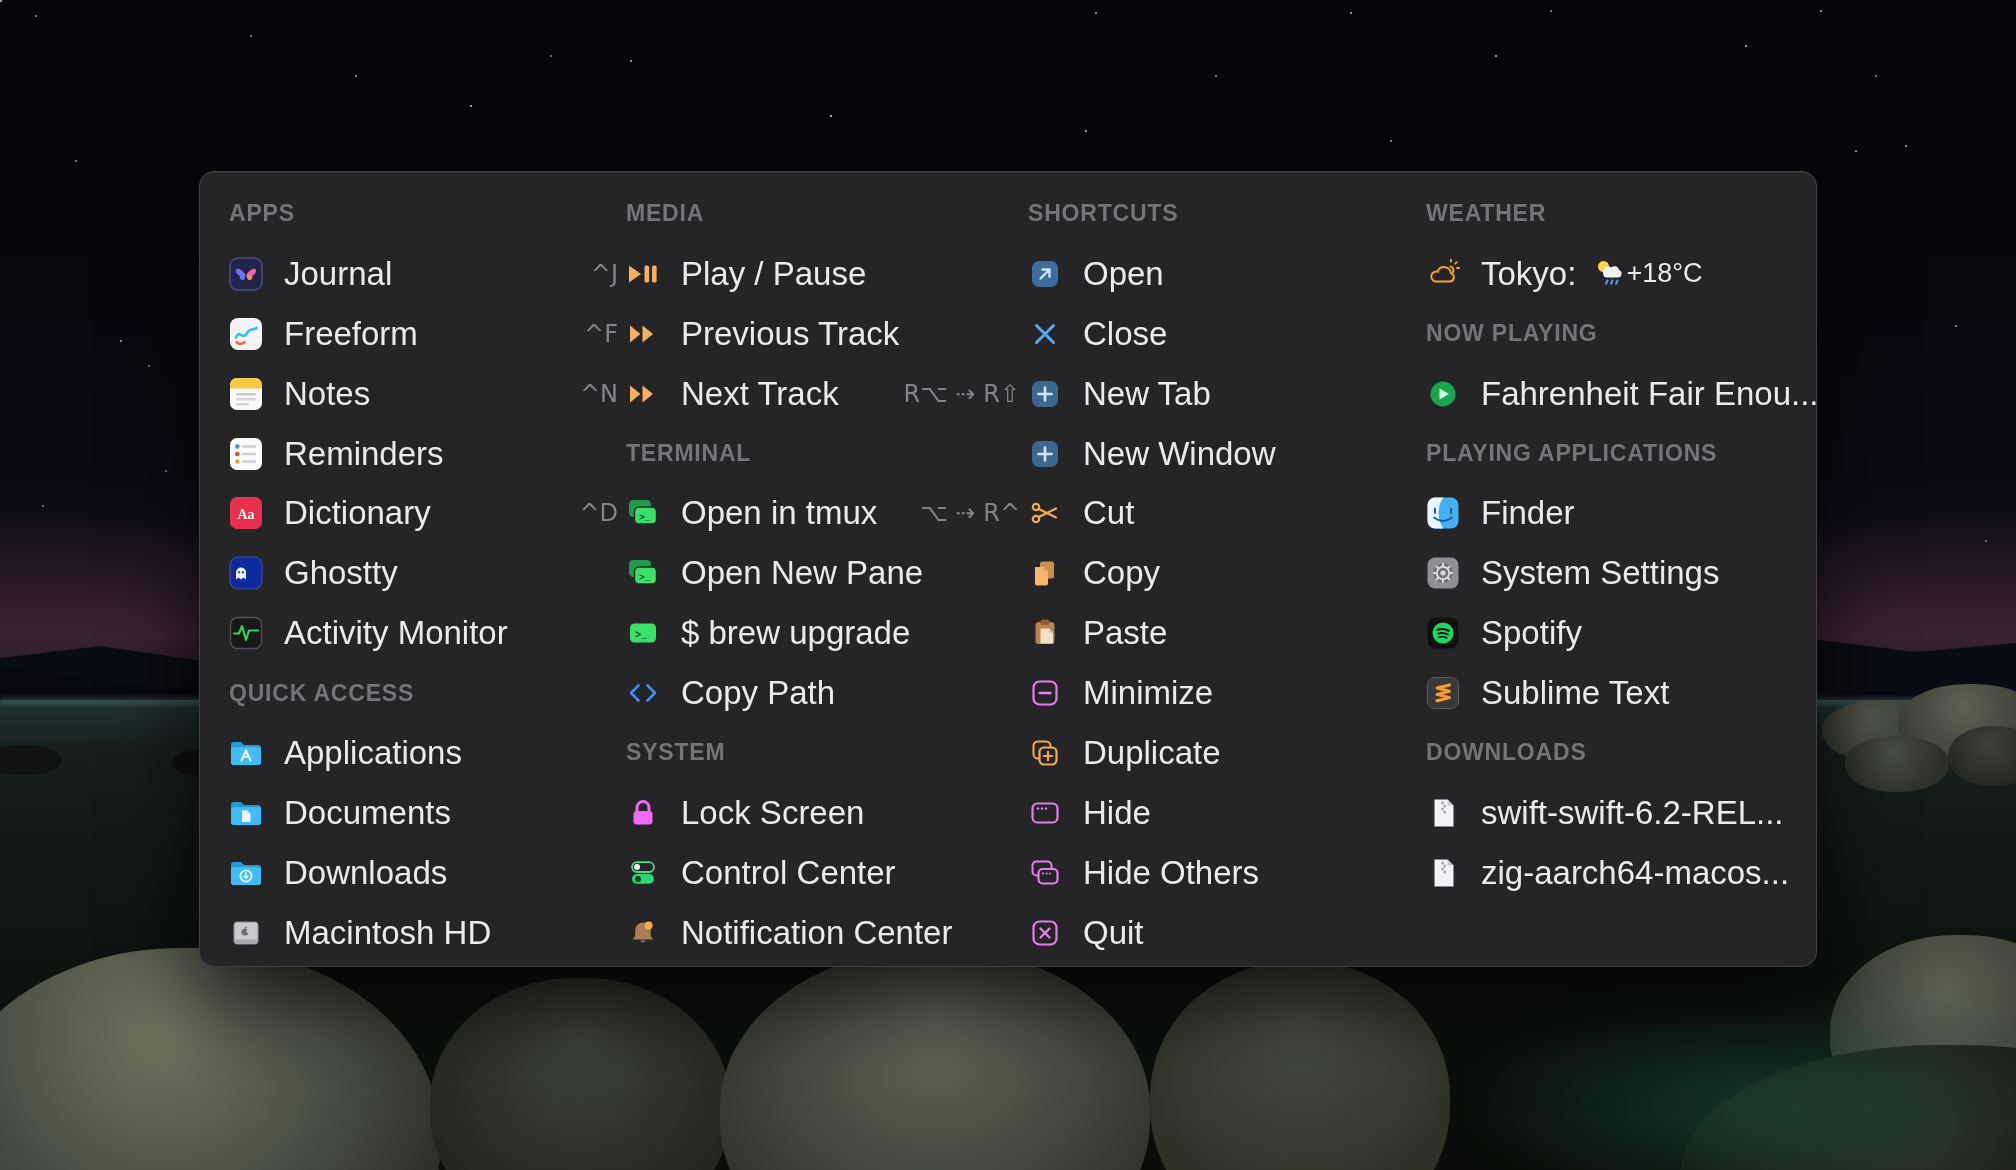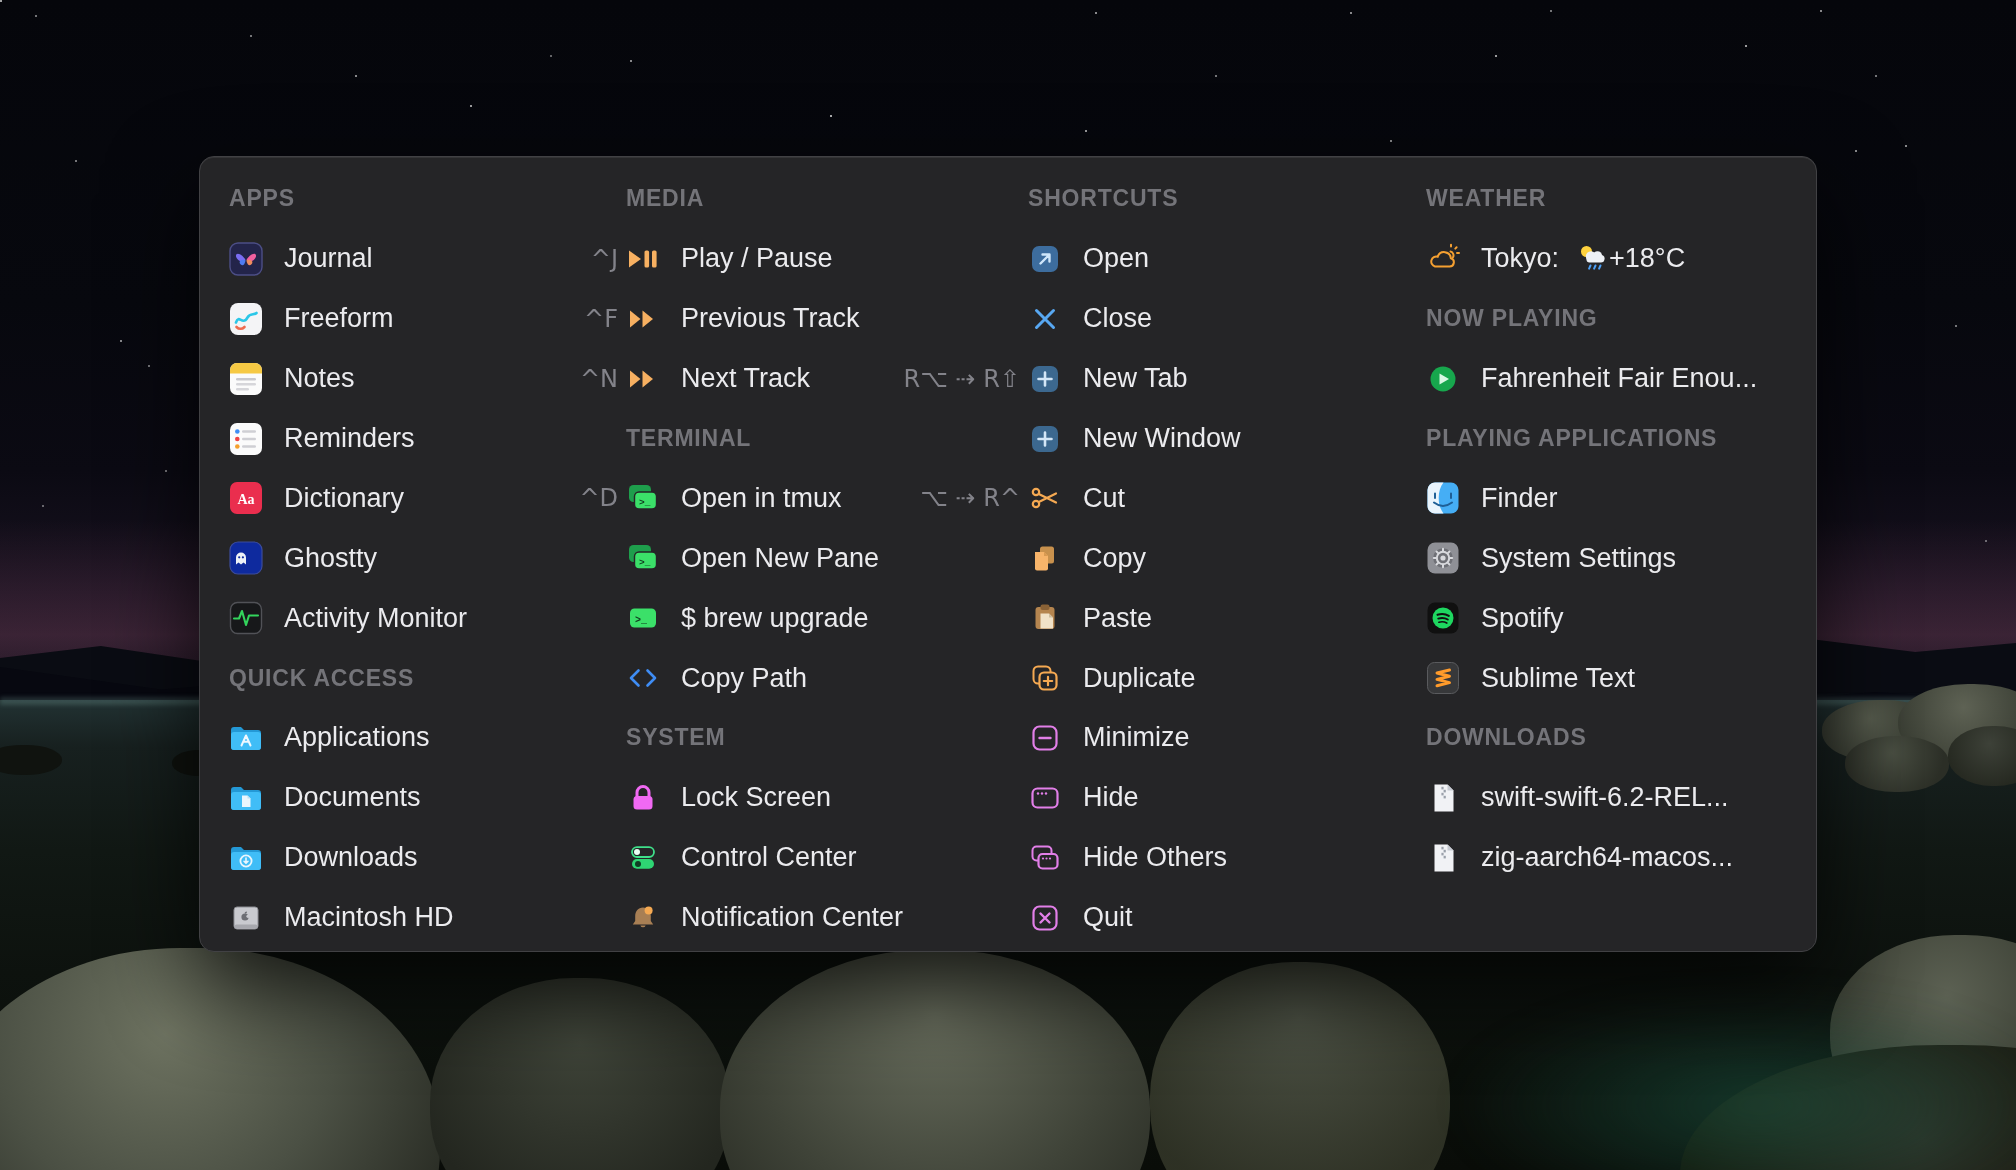--- a/index.html
+++ b/index.html
@@ -43,35 +43,35 @@
       1180px 340px 0 0 rgba(255,255,255,.6),1212px 372px 0 0 rgba(255,255,255,.5),
       1390px 140px 0 0 rgba(255,255,255,.7),1510px 315px 0 0 rgba(255,255,255,.5),
       1635px 455px 0 0 rgba(255,255,255,.6),1672px 478px 0 0 rgba(255,255,255,.5),
       1730px 350px 0 0 rgba(255,255,255,.6),1855px 150px 0 0 rgba(255,255,255,.7),
       1875px 75px 0 0 rgba(255,255,255,.6),1280px 470px 0 0 rgba(255,255,255,.4),
       700px 480px 0 0 rgba(255,255,255,.4),905px 500px 0 0 rgba(255,255,255,.4),
       1115px 495px 0 0 rgba(255,255,255,.4),35px 15px 0 0 rgba(255,255,255,.6),
       1550px 10px 0 0 rgba(255,255,255,.6),1820px 10px 0 0 rgba(255,255,255,.7);}
   
   .panel{
-    position:absolute;left:199px;top:156px;width:1618px;height:796px;
+    position:absolute;left:199px;top:171px;width:1618px;height:796px;
     background:#252527;border:1px solid #414144;border-radius:15px;
     box-shadow:0 35px 90px rgba(0,0,0,.75), inset 0 1px 0 rgba(255,255,255,.07);
     box-sizing:border-box;
     display:grid;grid-template-columns:397px 402px 398px 1fr;
     padding:12px 24px 0 29px;
   }
   .col{display:flex;flex-direction:column;}
   .row{height:59.9px;display:flex;align-items:center;}
   .row.header span{
     font-size:23px;font-weight:700;color:#747479;letter-spacing:.8px;
   }
   .icon{width:34px;height:34px;flex:none;margin-right:21px;display:flex;align-items:center;justify-content:center;}
   .icon svg{width:34px;height:34px;display:block;}
-  .label{font-size:27px;color:#ebebee;white-space:nowrap;}
+  .label{font-size:33px;color:#ebebee;white-space:nowrap;}
   .value{font-size:27px;color:#ebebee;white-space:nowrap;}
   .trail{width:34px;height:34px;flex:none;margin-left:16px;display:flex;align-items:center;justify-content:center;}
   .trail svg{width:34px;height:34px;display:block;}
   .shortcut{margin-left:auto;margin-right:8px;font-size:24px;color:#83838a;white-space:nowrap;
     font-family:"DejaVu Sans","Liberation Sans",sans-serif;}
   .col-1 .shortcut{}
 </style>
 </head>
 <body>
 
@@ -407,35 +407,35 @@
             <rect x="12.5" y="3.5" width="9" height="5.5" rx="2" fill="#8a6236"></rect>
             <path d="M12.5 12.5 h8.5 l4 4 v11 H12.5 Z" fill="#f1e2c8"></path>
             <path d="M21 12.5 l4 4 h-4 Z" fill="#cdbd9f"></path>
           </svg>
         </span>
         <span class="label">Paste</span>
       </div>
       <div class="row item">
         <span class="icon">
           <svg viewBox="0 0 34 34" xmlns="http://www.w3.org/2000/svg">
+            <rect x="5.5" y="5.5" width="23" height="23" rx="6" stroke="#e27fe8" stroke-width="2.2" fill="none"></rect>
+            <path d="M11.5 17 h11" stroke="#e27fe8" stroke-width="2.4" stroke-linecap="round"></path>
+          </svg>
+        </span>
+        <span class="label">Minimize</span>
+      </div>
+      <div class="row item">
+        <span class="icon">
+          <svg viewBox="0 0 34 34" xmlns="http://www.w3.org/2000/svg">
             <rect x="5.5" y="5.5" width="17" height="17" rx="4.5" stroke="#f5a952" stroke-width="2" fill="none"></rect>
             <rect x="11.5" y="11.5" width="17" height="17" rx="4.5" fill="#252527" stroke="#f5a952" stroke-width="2.2"></rect>
             <path d="M20 15.8 v8.4 M15.8 20 h8.4" stroke="#f5a952" stroke-width="2.2" stroke-linecap="round"></path>
           </svg>
         </span>
         <span class="label">Duplicate</span>
-      </div>
-      <div class="row item">
-        <span class="icon">
-          <svg viewBox="0 0 34 34" xmlns="http://www.w3.org/2000/svg">
-            <rect x="5.5" y="5.5" width="23" height="23" rx="6" stroke="#e27fe8" stroke-width="2.2" fill="none"></rect>
-            <path d="M11.5 17 h11" stroke="#e27fe8" stroke-width="2.4" stroke-linecap="round"></path>
-          </svg>
-        </span>
-        <span class="label">Minimize</span>
       </div>
       <div class="row item">
         <span class="icon">
           <svg viewBox="0 0 34 34" xmlns="http://www.w3.org/2000/svg">
             <rect x="4.5" y="7.5" width="25" height="19" rx="5" stroke="#e27fe8" stroke-width="2.2" fill="none"></rect>
             <circle cx="10" cy="12.5" r="1.2" fill="#e27fe8"></circle>
             <circle cx="14" cy="12.5" r="1.2" fill="#e27fe8"></circle>
             <circle cx="18" cy="12.5" r="1.2" fill="#e27fe8"></circle>
           </svg>
         </span>

